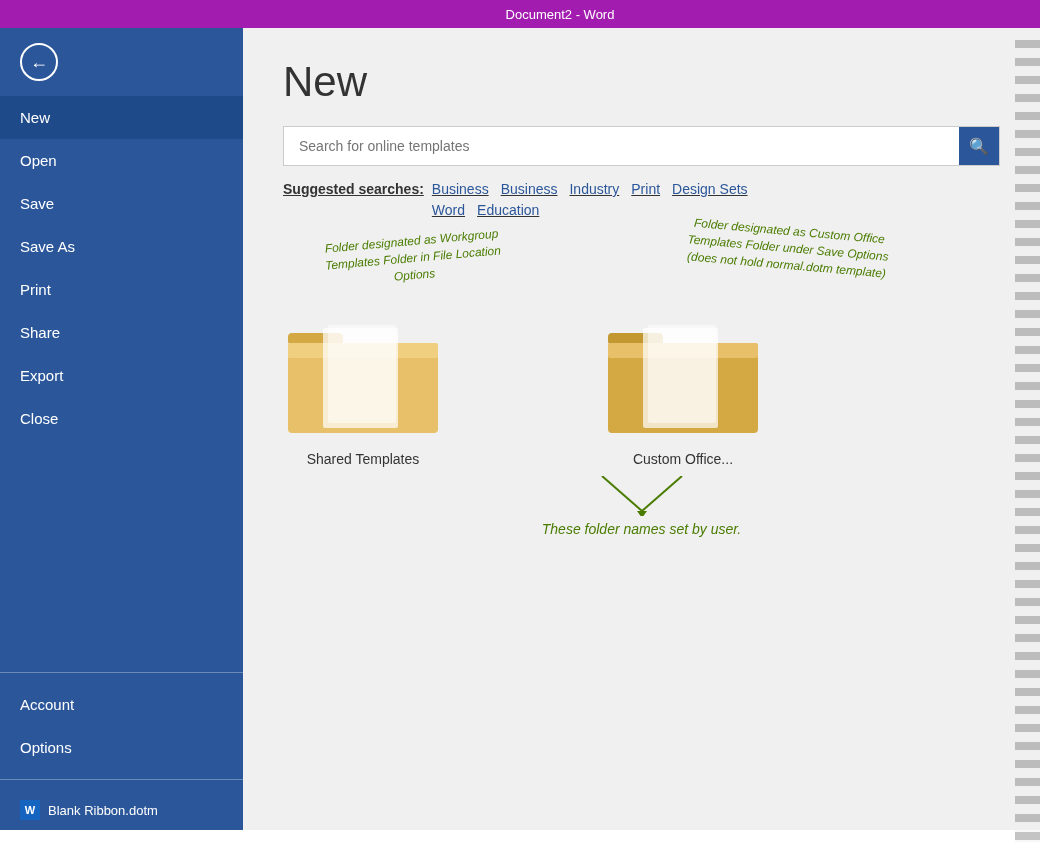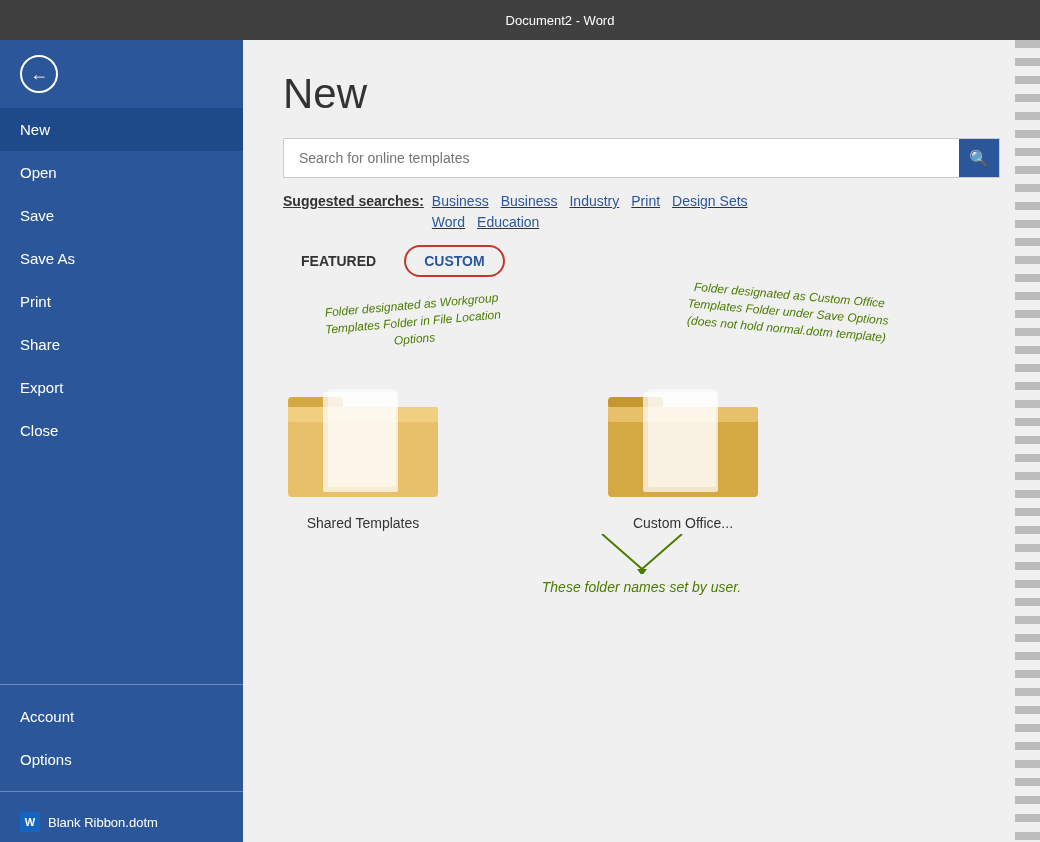--- a/index.html
+++ b/index.html
@@ -1,21 +1,21 @@
 <!DOCTYPE html>
 <html><head>
   <meta charset="utf-8">
   <style>
     * { margin: 0; padding: 0; box-sizing: border-box; }
     body { width: 1040px; height: 842px; overflow: hidden; font-family: 'Segoe UI', sans-serif; background: #fff; }
 
     
     .title-bar {
-      height: 40px;
-      background: #404040;
+      height: 28px;
+      background: #a21caf;
       display: flex;
       align-items: center;
       justify-content: space-between;
       padding: 0 10px;
       color: white;
     }
     .title-bar-title {
       flex: 1;
       text-align: center;
       font-size: 13px;
@@ -297,24 +297,20 @@
         <span class="search-link">Print</span>
         <span class="search-link">Design Sets</span>
       </div>
       <div class="search-row">
         <span style="margin-right:8px;visibility:hidden;" class="suggested-label">Suggested searches:</span>
         <span class="search-link">Word</span>
         <span class="search-link">Education</span>
       </div>
     </div>
 
-    <div class="tabs-row">
-      <button class="tab active-tab">FEATURED</button>
-      <button class="tab-custom">CUSTOM</button>
-    </div>
 
     <div style="position:relative; padding-top: 20px; padding-bottom: 80px;">
 
       <div style="position:absolute; top:0px; left:30px; width:200px; transform:rotate(-5deg); color:#4a7c00; font-size:12px; text-align:center; font-style:italic; line-height:1.4; z-index:2;">
         Folder designated as Workgroup Templates Folder in File Location Options
       </div>
 
       <div style="position:absolute; top:-10px; left:390px; width:230px; transform:rotate(5deg); color:#4a7c00; font-size:12px; text-align:center; font-style:italic; line-height:1.4; z-index:2;">
         Folder designated as Custom Office Templates Folder under Save Options (does not hold normal.dotm template)
       </div>
@@ -341,21 +337,21 @@
             <rect x="5" y="20" width="55" height="12" rx="4" fill="#c49830"></rect>
             <rect x="5" y="30" width="150" height="90" rx="4" fill="#d4a843"></rect>
             <rect x="5" y="30" width="150" height="15" rx="2" fill="#e8c06a"></rect>
             <rect x="40" y="15" width="75" height="100" rx="2" fill="white" opacity="0.7"></rect>
             <rect x="45" y="12" width="68" height="98" rx="2" fill="white" opacity="0.5"></rect>
           </svg>
           <span class="folder-label">Custom Office...</span>
         </div>
       </div>
 
-      <div style="position:absolute; bottom:36px; left:50%; transform:translateX(-50%); display:flex; flex-direction:column; align-items:center;">
+      <div style="position:absolute; bottom:30px; left:50%; transform:translateX(-50%); display:flex; flex-direction:column; align-items:center;">
         <svg width="200" height="40" viewBox="0 0 200 40">
 
           <line x1="60" y1="0" x2="100" y2="35" stroke="#4a7c00" stroke-width="2"></line>
           <polygon points="95,35 105,35 100,42" fill="#4a7c00"></polygon>
 
           <line x1="140" y1="0" x2="100" y2="35" stroke="#4a7c00" stroke-width="2"></line>
         </svg>
         <div style="color:#4a7c00; font-style:italic; font-size:14px; text-align:center; margin-top:5px;">These folder names set by user.</div>
       </div>
 

